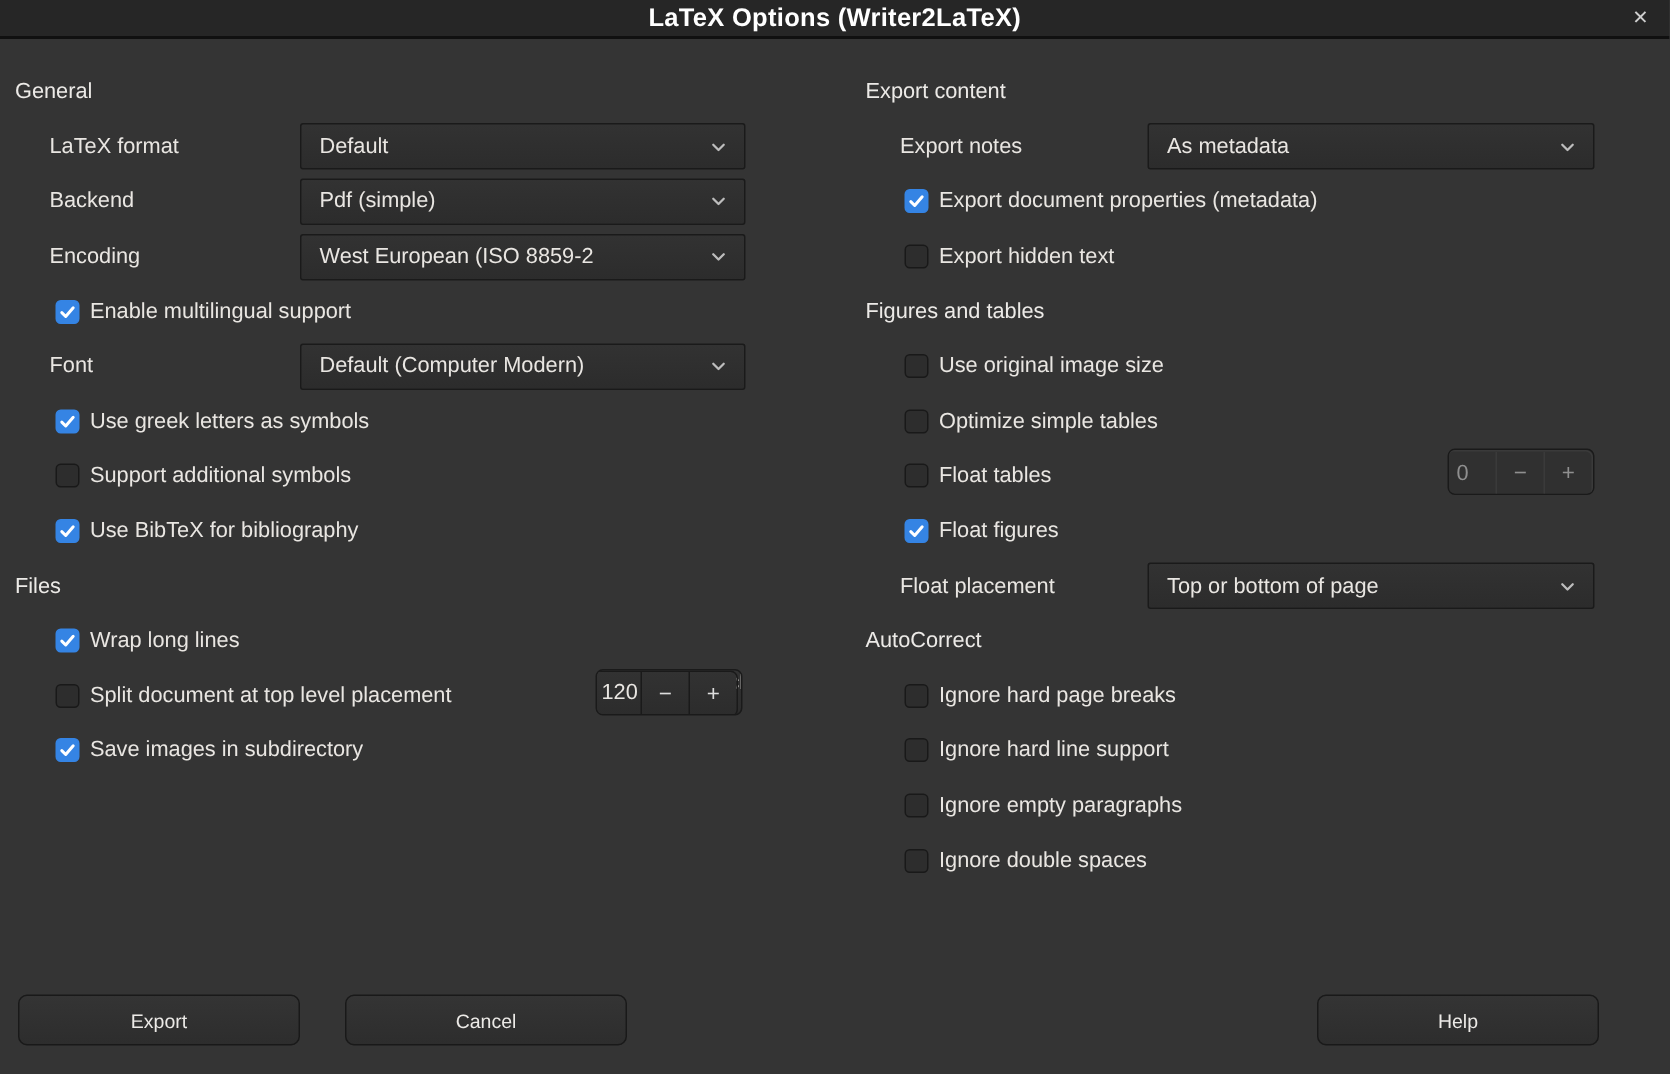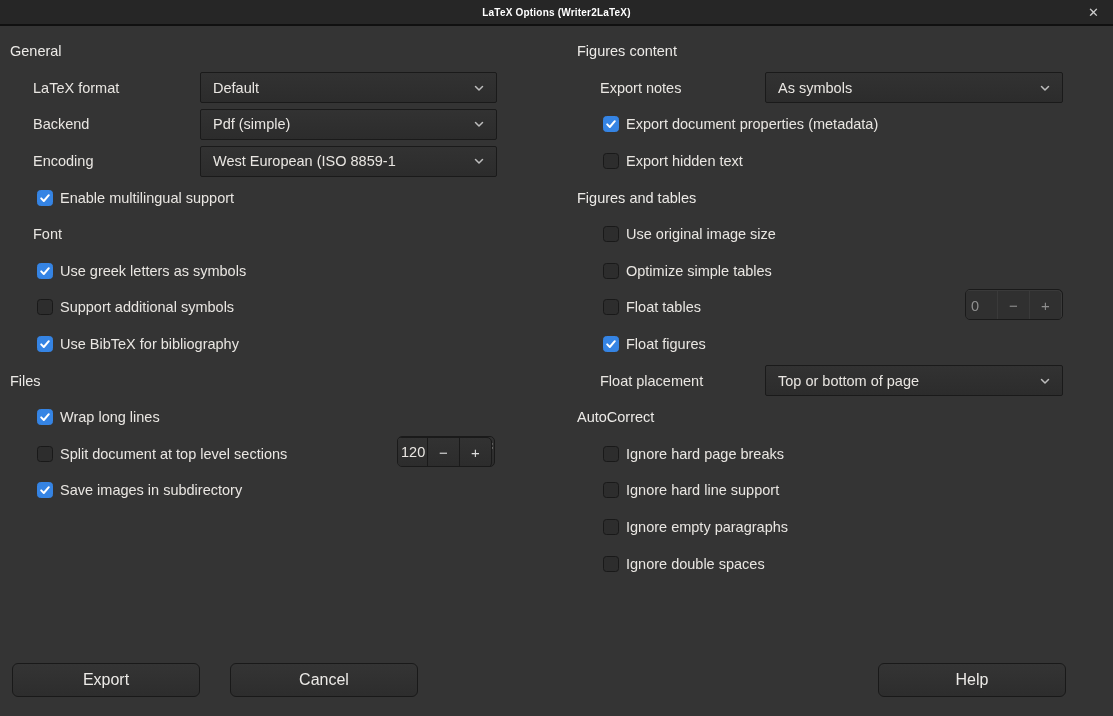--- a/index.html
+++ b/index.html
@@ -8,27 +8,27 @@
     background:#343434;
     font-family:"Liberation Sans","DejaVu Sans",sans-serif;
     color:#e9e6e2;-webkit-font-smoothing:antialiased;
   }
   
   .titlebar{
     position:absolute;left:0;top:0;width:100%;height:24px;
     background:#262626;border-bottom:2px solid #101010;
     display:flex;align-items:center;justify-content:center;
   }
-  .titlebar .title{font-size:10px;font-weight:bold;color:#ffffff;letter-spacing:.2px;}
+  .titlebar .title{font-size:17px;font-weight:bold;color:#ffffff;letter-spacing:.2px;}
   .titlebar .close{
     position:absolute;right:10px;top:0;height:24px;display:flex;align-items:center;
     color:#cfcfcf;font-size:13px;cursor:default;padding:0 4px;
   }
   
-  .col{position:absolute;top:33px;}
+  .col{position:absolute;top:43px;}
   .col-left {left:10px; width:487px;}
   .col-right{left:577px;width:486px;}
   .row{position:relative;height:36.6px;display:flex;align-items:center;font-size:14.5px;}
   .sec{color:#eceae7;}
   .lbl{color:#e9e6e2;white-space:nowrap;}
   .lbl.ind1{padding-left:23px;}
   .lbl.ind2{padding-left:53px;}
   .row.disabled .lbl{color:#8f8f8f;}
   
   .ctrl{
@@ -60,21 +60,21 @@
   .col-right .spin{right:0;}
   .spin-val{width:26px;flex:0 0 26px;display:flex;align-items:center;padding-left:6px;overflow:hidden;white-space:nowrap;}
   .spin-btn{flex:1;display:flex;align-items:center;justify-content:center;border-left:1px solid #1a1a1a;color:#dddddd;font-size:15px;}
   .row.disabled .spin{border-color:#3a3a3a;background:#303030;}
   .row.disabled .spin-val,.row.disabled .spin-btn{color:#8f8f8f;border-left-color:#3a3a3a;}
   
   .btn{
     position:absolute;top:663px;width:188px;height:34px;box-sizing:border-box;
     border:1px solid #191919;border-radius:6px;
     background:linear-gradient(180deg,#343434,#2d2d2d);
-    color:#eceae7;font-size:16px;display:flex;align-items:center;justify-content:center;
+    color:#eceae7;font-size:13px;display:flex;align-items:center;justify-content:center;
   }
   .btn-export{left:12px;}
   .btn-cancel{left:230px;}
   .btn-help{left:878px;}
   svg{display:block;}
 </style>
 </head>
 <body>
 
 <div class="titlebar">
@@ -104,38 +104,46 @@
         <span class="chev">
           <svg width="14" height="14" viewBox="0 0 14 14">
             <path d="M3.5 5.5 L7 9 L10.5 5.5" stroke="#bdbdbd" stroke-width="1.5" fill="none" stroke-linecap="round" stroke-linejoin="round"></path>
           </svg>
         </span>
       </div>
     </div>
     <div class="row select">
       <span class="lbl ind1">Encoding</span>
       <div class="ctrl ">
-        <span class="val">West European (ISO 8859-1</span>
+        <span class="val">West European (ISO 8859-2</span>
         <span class="chev">
           <svg width="14" height="14" viewBox="0 0 14 14">
             <path d="M3.5 5.5 L7 9 L10.5 5.5" stroke="#bdbdbd" stroke-width="1.5" fill="none" stroke-linecap="round" stroke-linejoin="round"></path>
           </svg>
         </span>
       </div>
     </div>
     <div class="row checkbox">
       <span class="cb on">
         <svg width="12" height="12" viewBox="0 0 12 12">
           <path d="M2.2 6.4 L4.8 9 L9.8 3.2" stroke="#ffffff" stroke-width="2" fill="none" stroke-linecap="round" stroke-linejoin="round"></path>
         </svg>
       </span>
       <span class="cblbl">Enable multilingual support</span>
     </div>
     <div class="row select">
       <span class="lbl ind1">Font</span>
+      <div class="ctrl ">
+        <span class="val">Default (Computer Modern)</span>
+        <span class="chev">
+          <svg width="14" height="14" viewBox="0 0 14 14">
+            <path d="M3.5 5.5 L7 9 L10.5 5.5" stroke="#bdbdbd" stroke-width="1.5" fill="none" stroke-linecap="round" stroke-linejoin="round"></path>
+          </svg>
+        </span>
+      </div>
     </div>
     <div class="row checkbox">
       <span class="cb on">
         <svg width="12" height="12" viewBox="0 0 12 12">
           <path d="M2.2 6.4 L4.8 9 L9.8 3.2" stroke="#ffffff" stroke-width="2" fill="none" stroke-linecap="round" stroke-linejoin="round"></path>
         </svg>
       </span>
       <span class="cblbl">Use greek letters as symbols</span>
     </div>
     <div class="row checkbox">
@@ -164,39 +172,39 @@
     <div class="row spin">
       <span class="lbl ind2">After characters</span>
       <div class="spin">
         <span class="spin-val">120</span>
         <span class="spin-btn">−</span>
         <span class="spin-btn">+</span>
       </div>
     </div>
     <div class="row checkbox">
       <span class="cb"></span>
-      <span class="cblbl">Split document at top level sections</span>
+      <span class="cblbl">Split document at top level placement</span>
     </div>
     <div class="row checkbox">
       <span class="cb on">
         <svg width="12" height="12" viewBox="0 0 12 12">
           <path d="M2.2 6.4 L4.8 9 L9.8 3.2" stroke="#ffffff" stroke-width="2" fill="none" stroke-linecap="round" stroke-linejoin="round"></path>
         </svg>
       </span>
       <span class="cblbl">Save images in subdirectory</span>
     </div>
   </div>
 <div class="col col-right" id="col-right">
     <div class="row section">
-      <span class="sec">Figures content</span>
+      <span class="sec">Export content</span>
     </div>
     <div class="row select">
       <span class="lbl ind1">Export notes</span>
       <div class="ctrl ">
-        <span class="val">As symbols</span>
+        <span class="val">As metadata</span>
         <span class="chev">
           <svg width="14" height="14" viewBox="0 0 14 14">
             <path d="M3.5 5.5 L7 9 L10.5 5.5" stroke="#bdbdbd" stroke-width="1.5" fill="none" stroke-linecap="round" stroke-linejoin="round"></path>
           </svg>
         </span>
       </div>
     </div>
     <div class="row checkbox">
       <span class="cb on">
         <svg width="12" height="12" viewBox="0 0 12 12">

